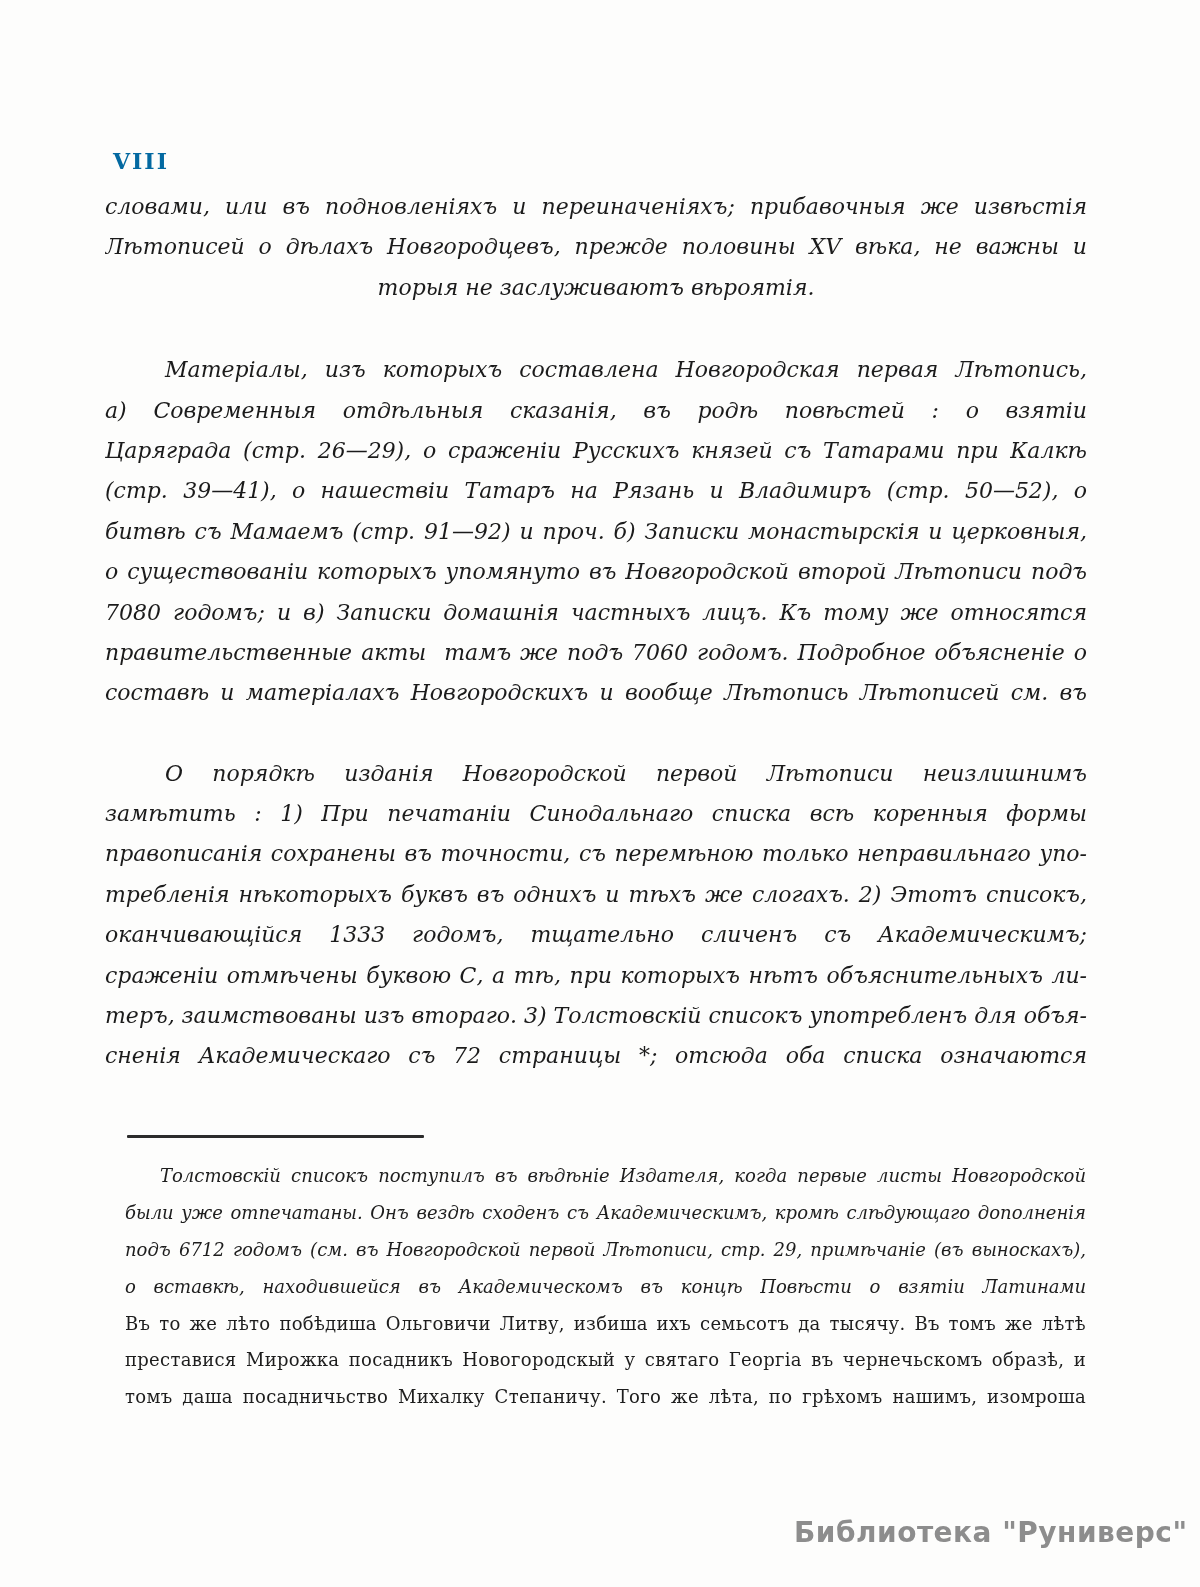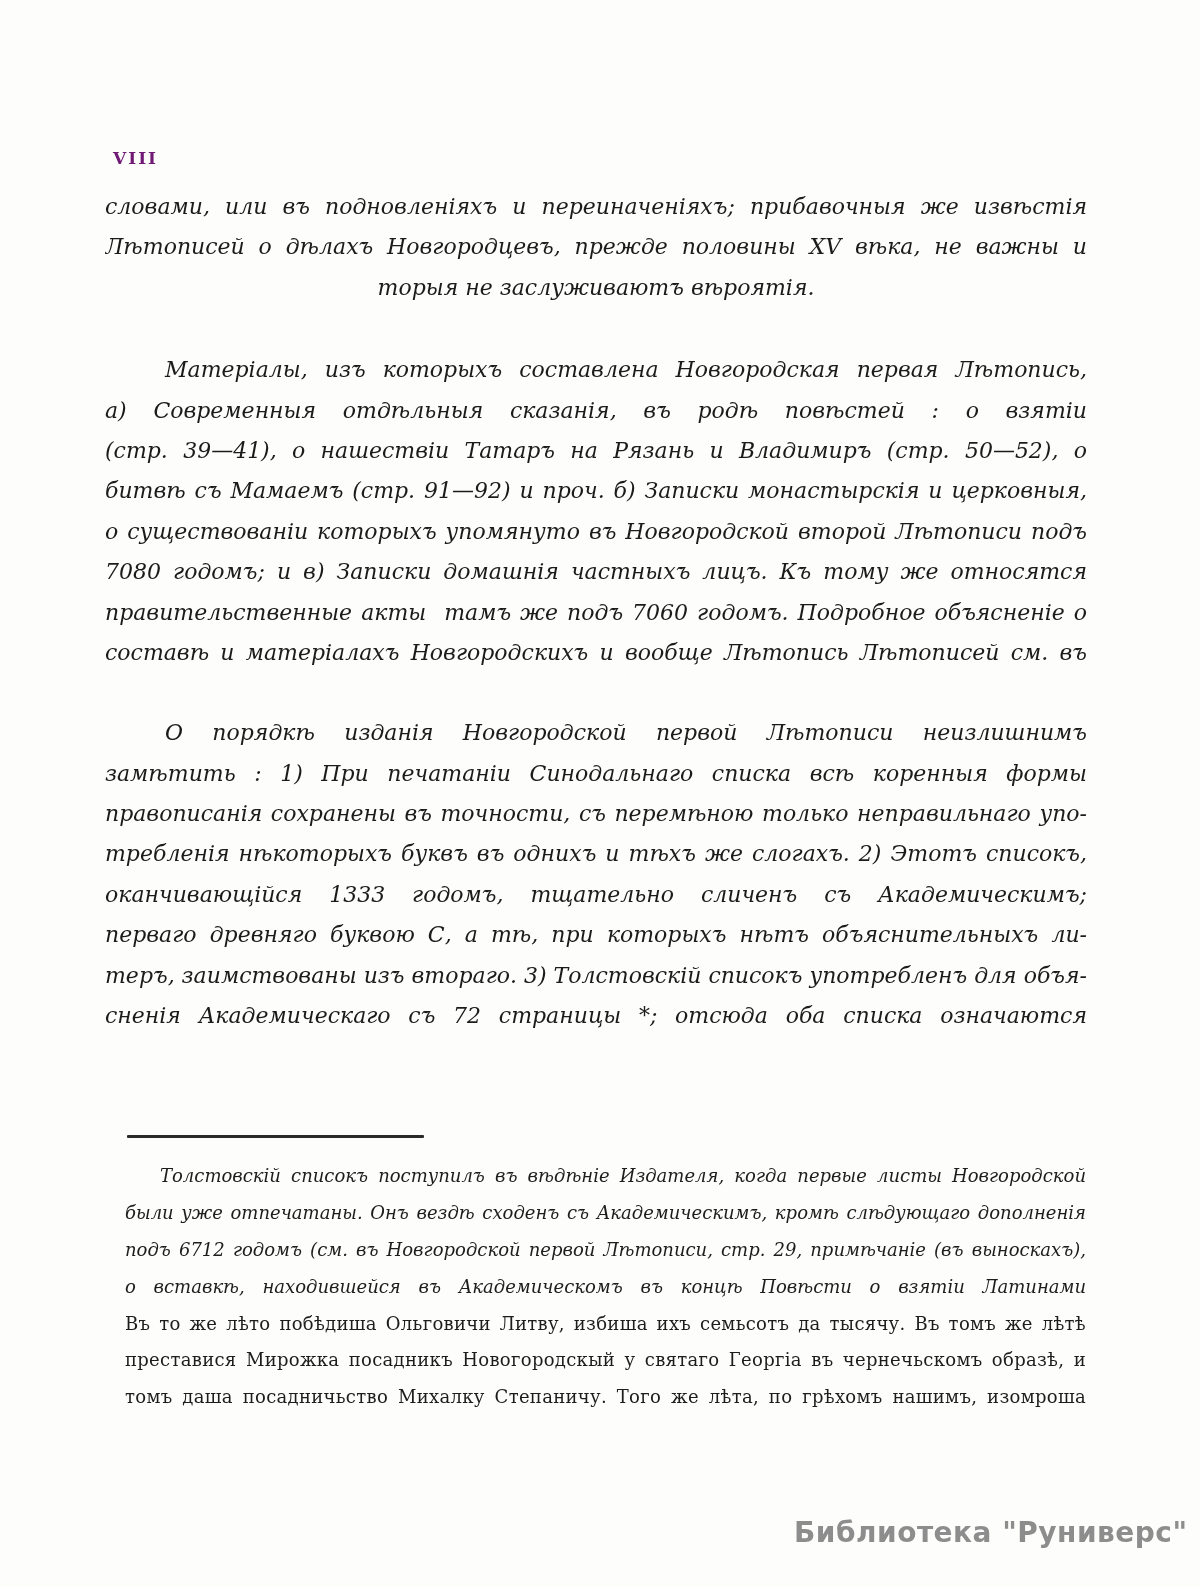--- a/index.html
+++ b/index.html
@@ -8,21 +8,21 @@
     background:#ffffff;
     font-family:"DejaVu Serif","DejaVu Sans",serif;
   }
   .page{
     position:relative;width:1200px;height:1587px;
     background:#fdfdfc;overflow:hidden;color:#1b1b1b;
   }
   .pageno{
     position:absolute;left:113px;top:148px;
     font-family:"DejaVu Serif",serif;
-    font-size:17px;font-weight:700;letter-spacing:2px;color:#701a75;
+    font-size:22px;font-weight:700;letter-spacing:2px;color:#0369a1;
   }
   .maintext{
     position:absolute;left:105px;top:187px;width:982px;
     font-style:italic;font-size:22px;line-height:40.4px;
     color:#1b1b1b;
   }
   .para{margin:0;padding:0;}
   .para-1{margin-bottom:42px;}
   .para-2{margin-bottom:40px;}
   .ln{
@@ -61,35 +61,36 @@
 
     <div class="para para-1">
       <span class="ln j">словами, или въ подновленіяхъ и переиначеніяхъ; прибавочныя же извѣстія тѣхъ</span>
       <span class="ln j">Лѣтописей о дѣлахъ Новгородцевъ, прежде половины XV вѣка, не важны и нѣко-</span>
       <span class="ln nj">торыя не заслуживаютъ вѣроятія.</span>
     </div>
 
     <div class="para para-2">
       <span class="ln j ind">Матеріалы, изъ которыхъ составлена Новгородская первая Лѣтопись, суть :</span>
       <span class="ln j">а) Современныя отдѣльныя сказанія, въ родѣ повѣстей : о взятіи Крестоносцами</span>
+      <span class="ln j">Царяграда (стр. 26—29), о сраженіи Русскихъ князей съ Татарами при Калкѣ</span>
       <span class="ln j">(стр. 39—41), о нашествіи Татаръ на Рязань и Владимиръ (стр. 50—52), о</span>
       <span class="ln j">битвѣ съ Мамаемъ (стр. 91—92) и проч. б) Записки монастырскія и церковныя,</span>
       <span class="ln j">о существованіи которыхъ упомянуто въ Новгородской второй Лѣтописи подъ</span>
       <span class="ln j">7080 годомъ; и в) Записки домашнія частныхъ лицъ. Къ тому же относятся</span>
       <span class="ln j">правительственные акты &nbsp;тамъ же подъ 7060 годомъ. Подробное объясненіе о</span>
       <span class="ln j">составѣ и матеріалахъ Новгородскихъ и вообще Лѣтопись Лѣтописей см. въ</span>
     </div>
 
     <div class="para para-3">
       <span class="ln j ind">О порядкѣ изданія Новгородской первой Лѣтописи неизлишнимъ считается</span>
       <span class="ln j">замѣтить : 1) При печатаніи Синодальнаго списка всѣ коренныя формы древняго</span>
       <span class="ln j">правописанія сохранены въ точности, съ перемѣною только неправильнаго упо-</span>
       <span class="ln j">требленія нѣкоторыхъ буквъ въ однихъ и тѣхъ же слогахъ. 2) Этотъ списокъ,</span>
       <span class="ln j">оканчивающійся 1333 годомъ, тщательно сличенъ съ Академическимъ; варіанты</span>
-      <span class="ln j">перваго древняго буквою С, а тѣ, при которыхъ нѣтъ объяснительныхъ ли-</span>
+      <span class="ln j">сраженіи отмѣчены буквою С, а тѣ, при которыхъ нѣтъ объяснительныхъ ли-</span>
       <span class="ln j">теръ, заимствованы изъ втораго. 3) Толстовскій списокъ употребленъ для объя-</span>
       <span class="ln j">сненія Академическаго съ 72 страницы *; отсюда оба списка означаются</span>
     </div>
 
   </section>
 
   <div class="fn-rule"></div>
 
   <section class="footnote">
     <span class="fl j fn-italic fn-ind">Толстовскій списокъ поступилъ въ вѣдѣніе Издателя, когда первые листы Новгородской Лѣтописи</span>

